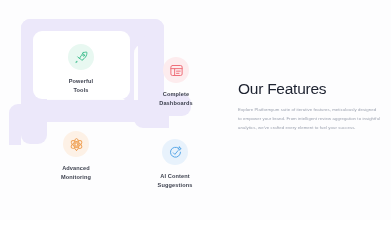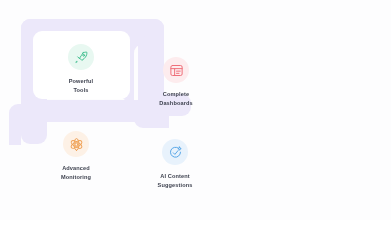--- a/index.html
+++ b/index.html
@@ -171,14 +171,18 @@
       <svg width="15" height="15" viewBox="0 0 24 24" fill="none" stroke="#58a7e8" stroke-width="1.6" stroke-linecap="round" stroke-linejoin="round">
         <path d="M20 11.5a8 8 0 1 1-3.2-6.4"></path>
         <path d="M8.5 12.5l2.5 2.5 5-6"></path>
         <path d="M18.5 3.2l.8 1.8 1.8.8-1.8.8-.8 1.8-.8-1.8-1.8-.8 1.8-.8z"></path>
       </svg>
     </span>
     <span class="f-label">AI Content
 Suggestions</span>
   </div>
 
+  <div class="copy">
+    <h1>Our Features</h1>
+    <p>Explore Platformyum suite of iterative features, meticulously designed to empower your brand. From intelligent review aggregation to insightful analytics, we've crafted every element to fuel your success.</p>
+  </div>
 
 </div>
 
 </body></html>

